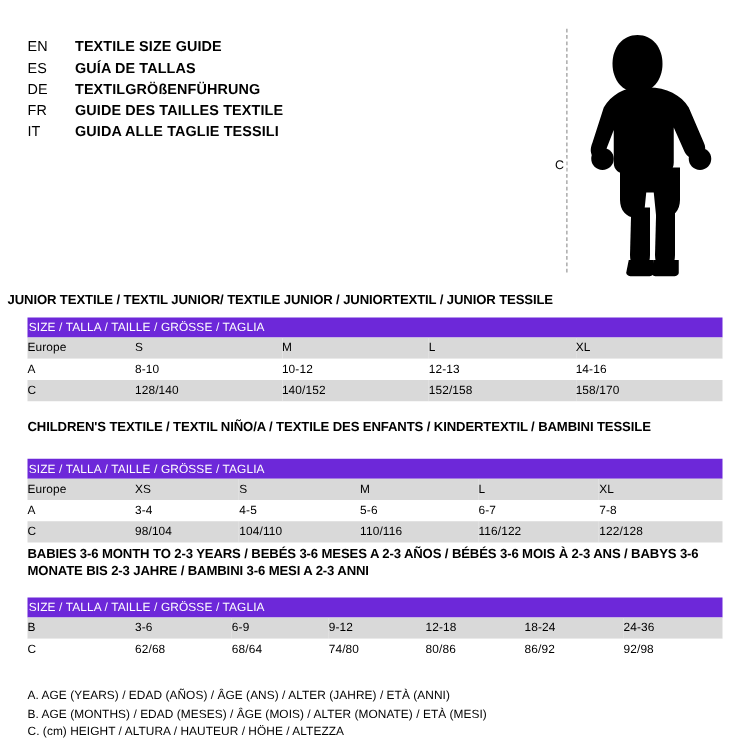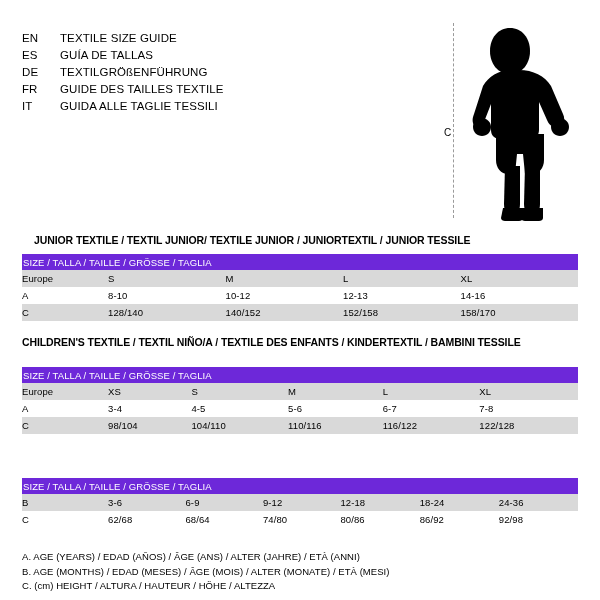--- a/index.html
+++ b/index.html
@@ -36,20 +36,21 @@
     font-size: 11.5px;
     letter-spacing: 0.1px;
   }
   .lang-code {
     width: 38px;
     flex: 0 0 38px;
     font-size: 11.5px;
   }
   .lang-title {
     font-size: 11.5px;
+    font-weight: bold;
   }
 
   
   .figure-area {
     position: absolute;
     left: 430px;
     top: 5px;
     width: 160px;
     height: 200px;
   }
@@ -76,21 +77,21 @@
     width: 115px;
     height: 196px;
   }
 
   
   .section-title {
     font-size: 10.5px;
     font-weight: bold;
     letter-spacing: -0.1px;
   }
-  .section-title.pos1 { position: absolute; left: 34px; top: 216px; }
+  .section-title.pos1 { position: absolute; left: 6px; top: 216px; }
   .section-title.pos2 { position: absolute; left: 22px; top: 318px; }
   .section-title.pos3 { position: absolute; left: 22px; top: 418px; width: 560px; line-height: 14px;}
 
   
   table.size-table {
     position: absolute;
     border-collapse: collapse;
     font-size: 10px;
     width: 556px;
     left: 22px;
@@ -244,20 +245,21 @@
       <td class="lbl">C</td>
       <td class="val">98/104</td>
       <td class="val">104/110</td>
       <td class="val">110/116</td>
       <td class="val">116/122</td>
       <td class="val">122/128</td>
     </tr>
   </tbody>
     </table>
 
+  <div class="section-title pos3">BABIES 3-6 MONTH TO 2-3 YEARS / BEBÉS 3-6 MESES A 2-3 AÑOS / BÉBÉS 3-6 MOIS À 2-3 ANS / BABYS 3-6 MONATE BIS 2-3 JAHRE / BAMBINI 3-6 MESI A 2-3 ANNI</div>
   <table class="size-table t3">
     <tbody>
         <tr class="header-row">
       <td colspan="7">SIZE / TALLA / TAILLE / GRÖSSE / TAGLIA</td>
     </tr>
     <tr class="band">
       <td class="lbl">B</td>
       <td class="val">3-6</td>
       <td class="val">6-9</td>
       <td class="val">9-12</td>

